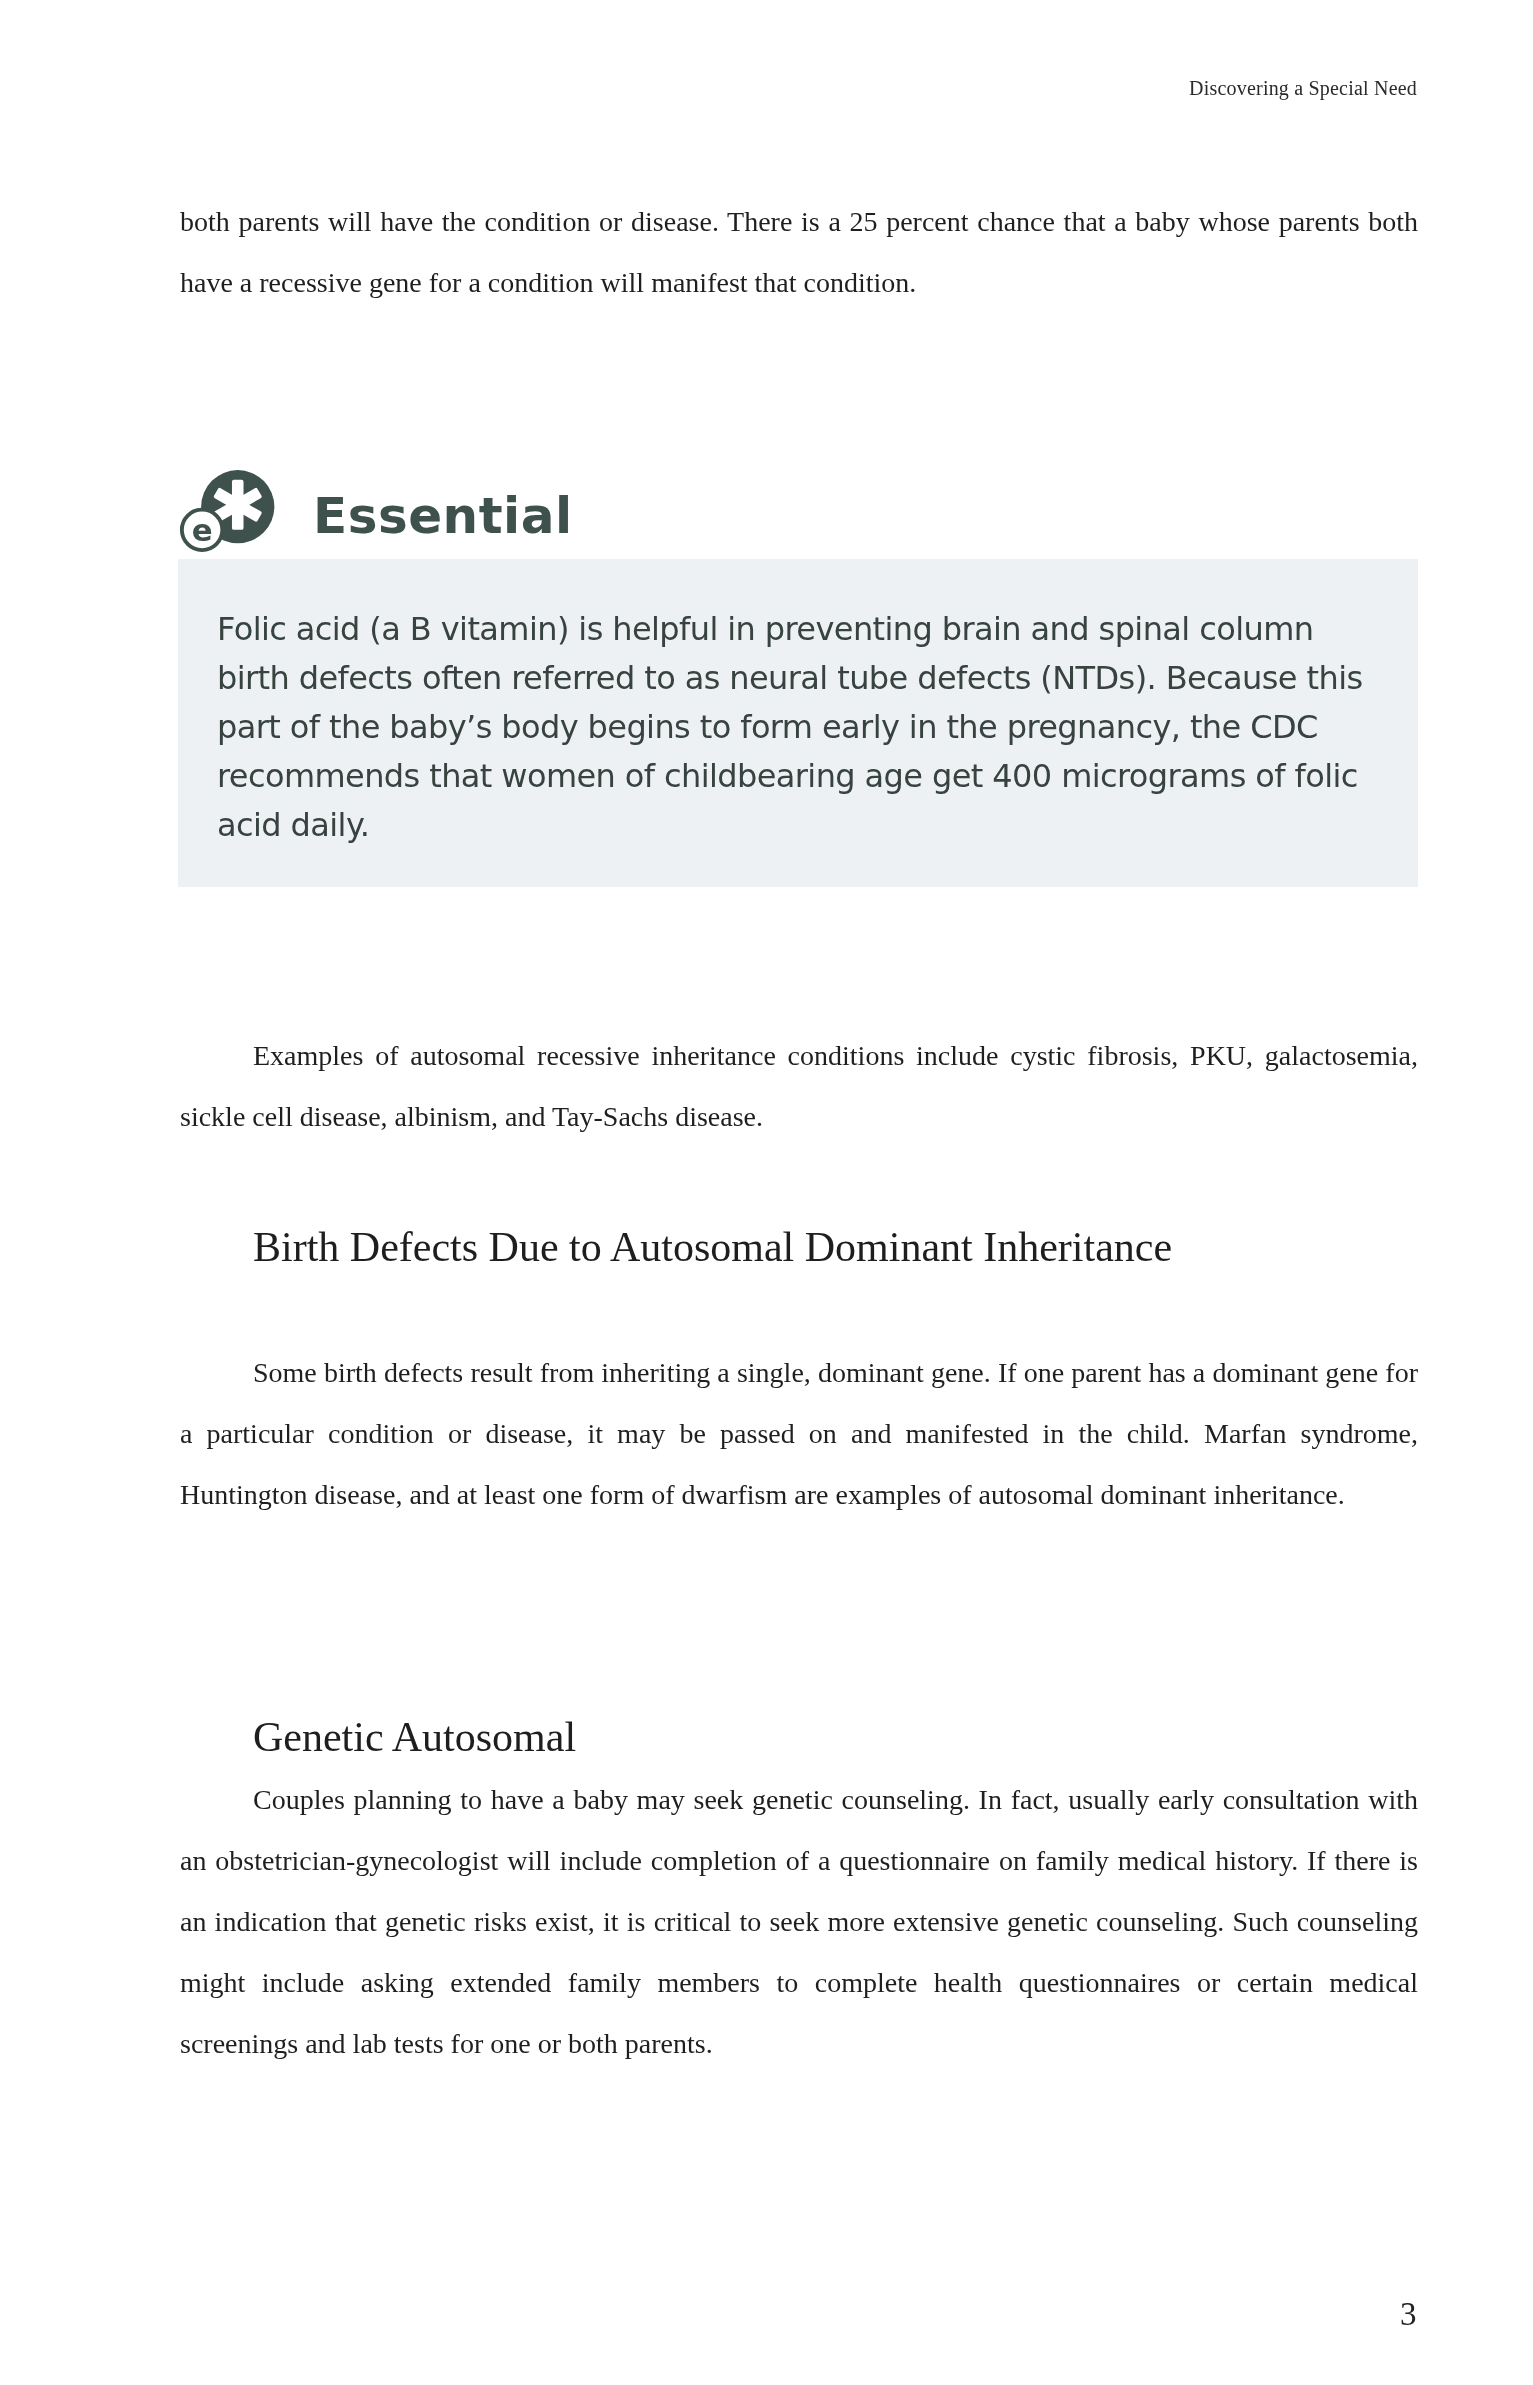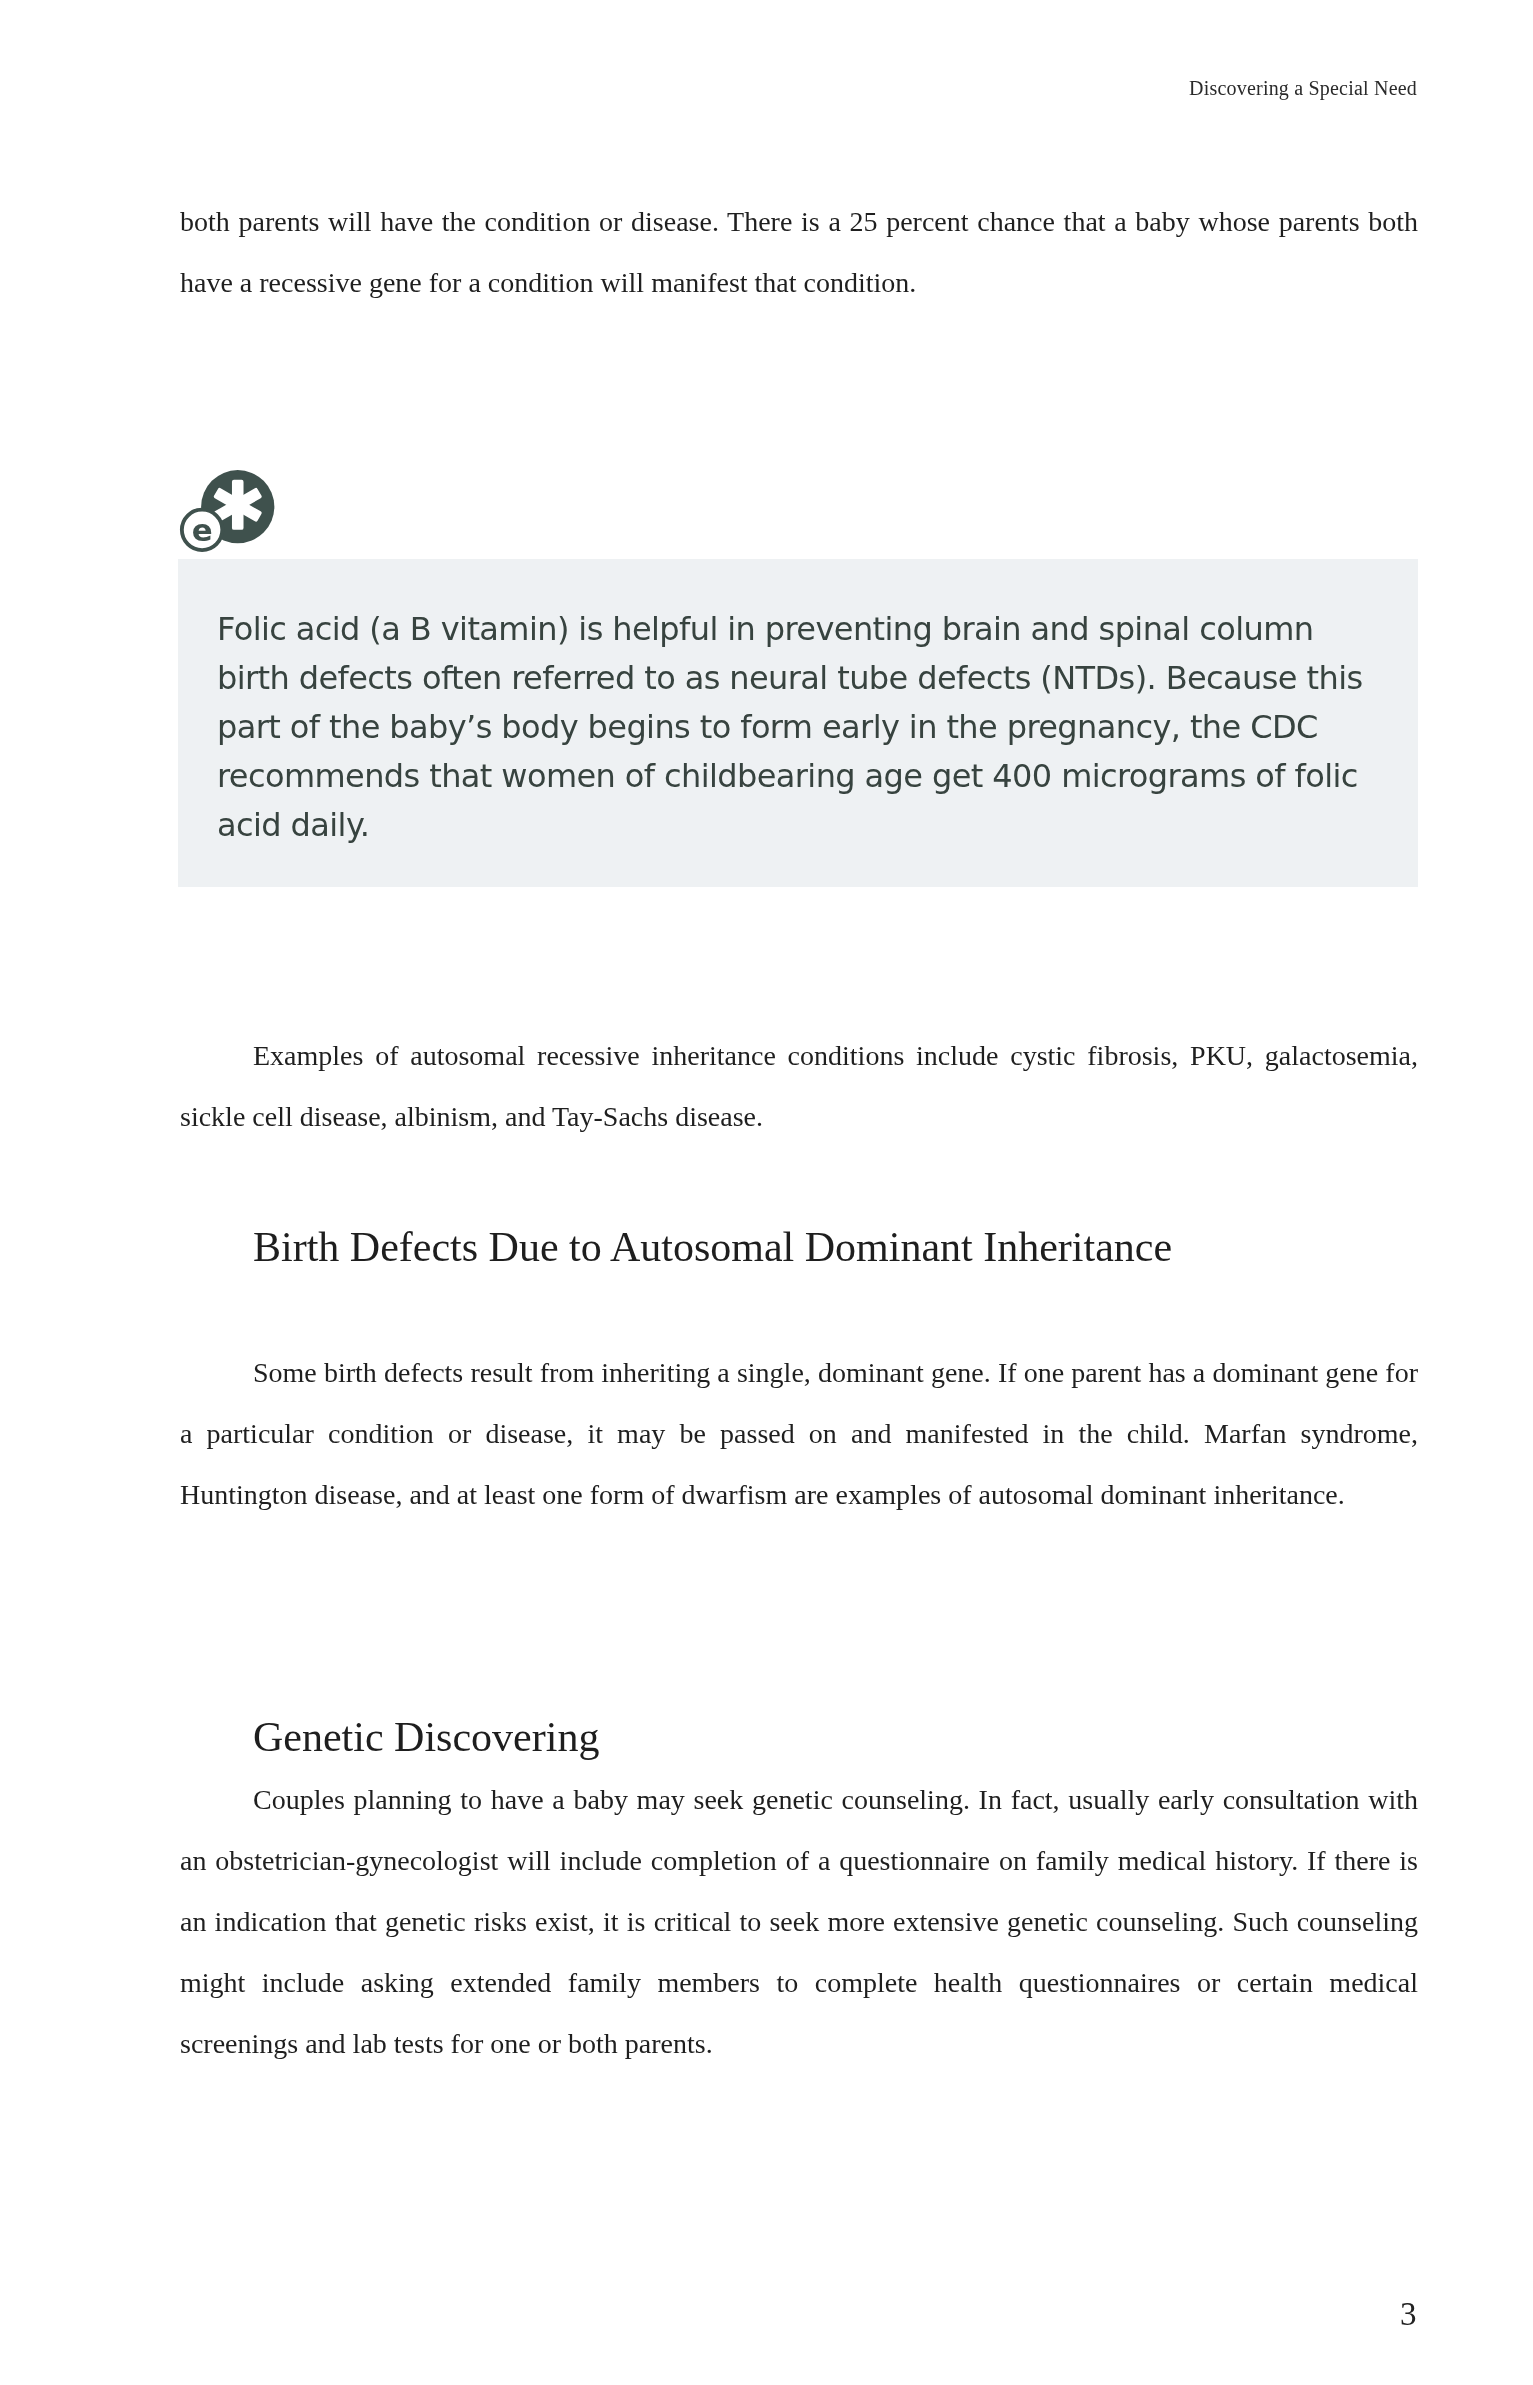--- a/index.html
+++ b/index.html
@@ -48,36 +48,37 @@
         <circle cx="62" cy="44" r="38" fill="#3f514d"></circle>
         <g fill="#ffffff" transform="translate(62,42)">
           <rect x="-6" y="-26" width="12" height="52" rx="2"></rect>
           <rect x="-6" y="-26" width="12" height="52" rx="2" transform="rotate(60)"></rect>
           <rect x="-6" y="-26" width="12" height="52" rx="2" transform="rotate(-60)"></rect>
         </g>
         <circle cx="25" cy="68" r="21" fill="#ffffff" stroke="#3f514d" stroke-width="4"></circle>
         <text x="25" y="80" text-anchor="middle" font-family="DejaVu Sans, sans-serif" font-size="32" font-weight="bold" fill="#3f514d">e</text>
       </svg>
     </div>
+    <div class="essential-title sans">Essential</div>
   </div>
   <div class="essential-box">
     <p class="essential-body sans">Folic acid (a B vitamin) is helpful in preventing brain and spinal column birth defects often referred to as neural tube defects (NTDs). Because this part of the baby’s body begins to form early in the pregnancy, the CDC recommends that women of childbearing age get 400 micrograms of folic acid daily.</p>
   </div>
 </div>
 
 <div class="text-block serif para2">
   <p class="indent">Examples of autosomal recessive inheritance conditions include cystic fibrosis, PKU, galactosemia, sickle cell disease, albinism, and Tay-Sachs disease.</p>
 </div>
 
 <div class="heading serif h1">Birth Defects Due to Autosomal Dominant Inheritance</div>
 
 <div class="text-block serif para3">
   <p class="indent">Some birth defects result from inheriting a single, dominant gene. If one parent has a dominant gene for a particular condition or disease, it may be passed on and manifested in the child. Marfan syndrome, Huntington disease, and at least one form of dwarfism are examples of autosomal dominant inheritance.</p>
 </div>
 
-<div class="heading serif h2">Genetic Discovering</div>
+<div class="heading serif h2">Genetic Autosomal</div>
 
 <div class="text-block serif para4">
   <p class="indent">Couples planning to have a baby may seek genetic counseling. In fact, usually early consultation with an obstetrician-gynecologist will include completion of a questionnaire on family medical history. If there is an indication that genetic risks exist, it is critical to seek more extensive genetic counseling. Such counseling might include asking extended family members to complete health questionnaires or certain medical screenings and lab tests for one or both parents.</p>
 </div>
 
 <div class="page-number serif">3</div>
 
 
 </body></html>

